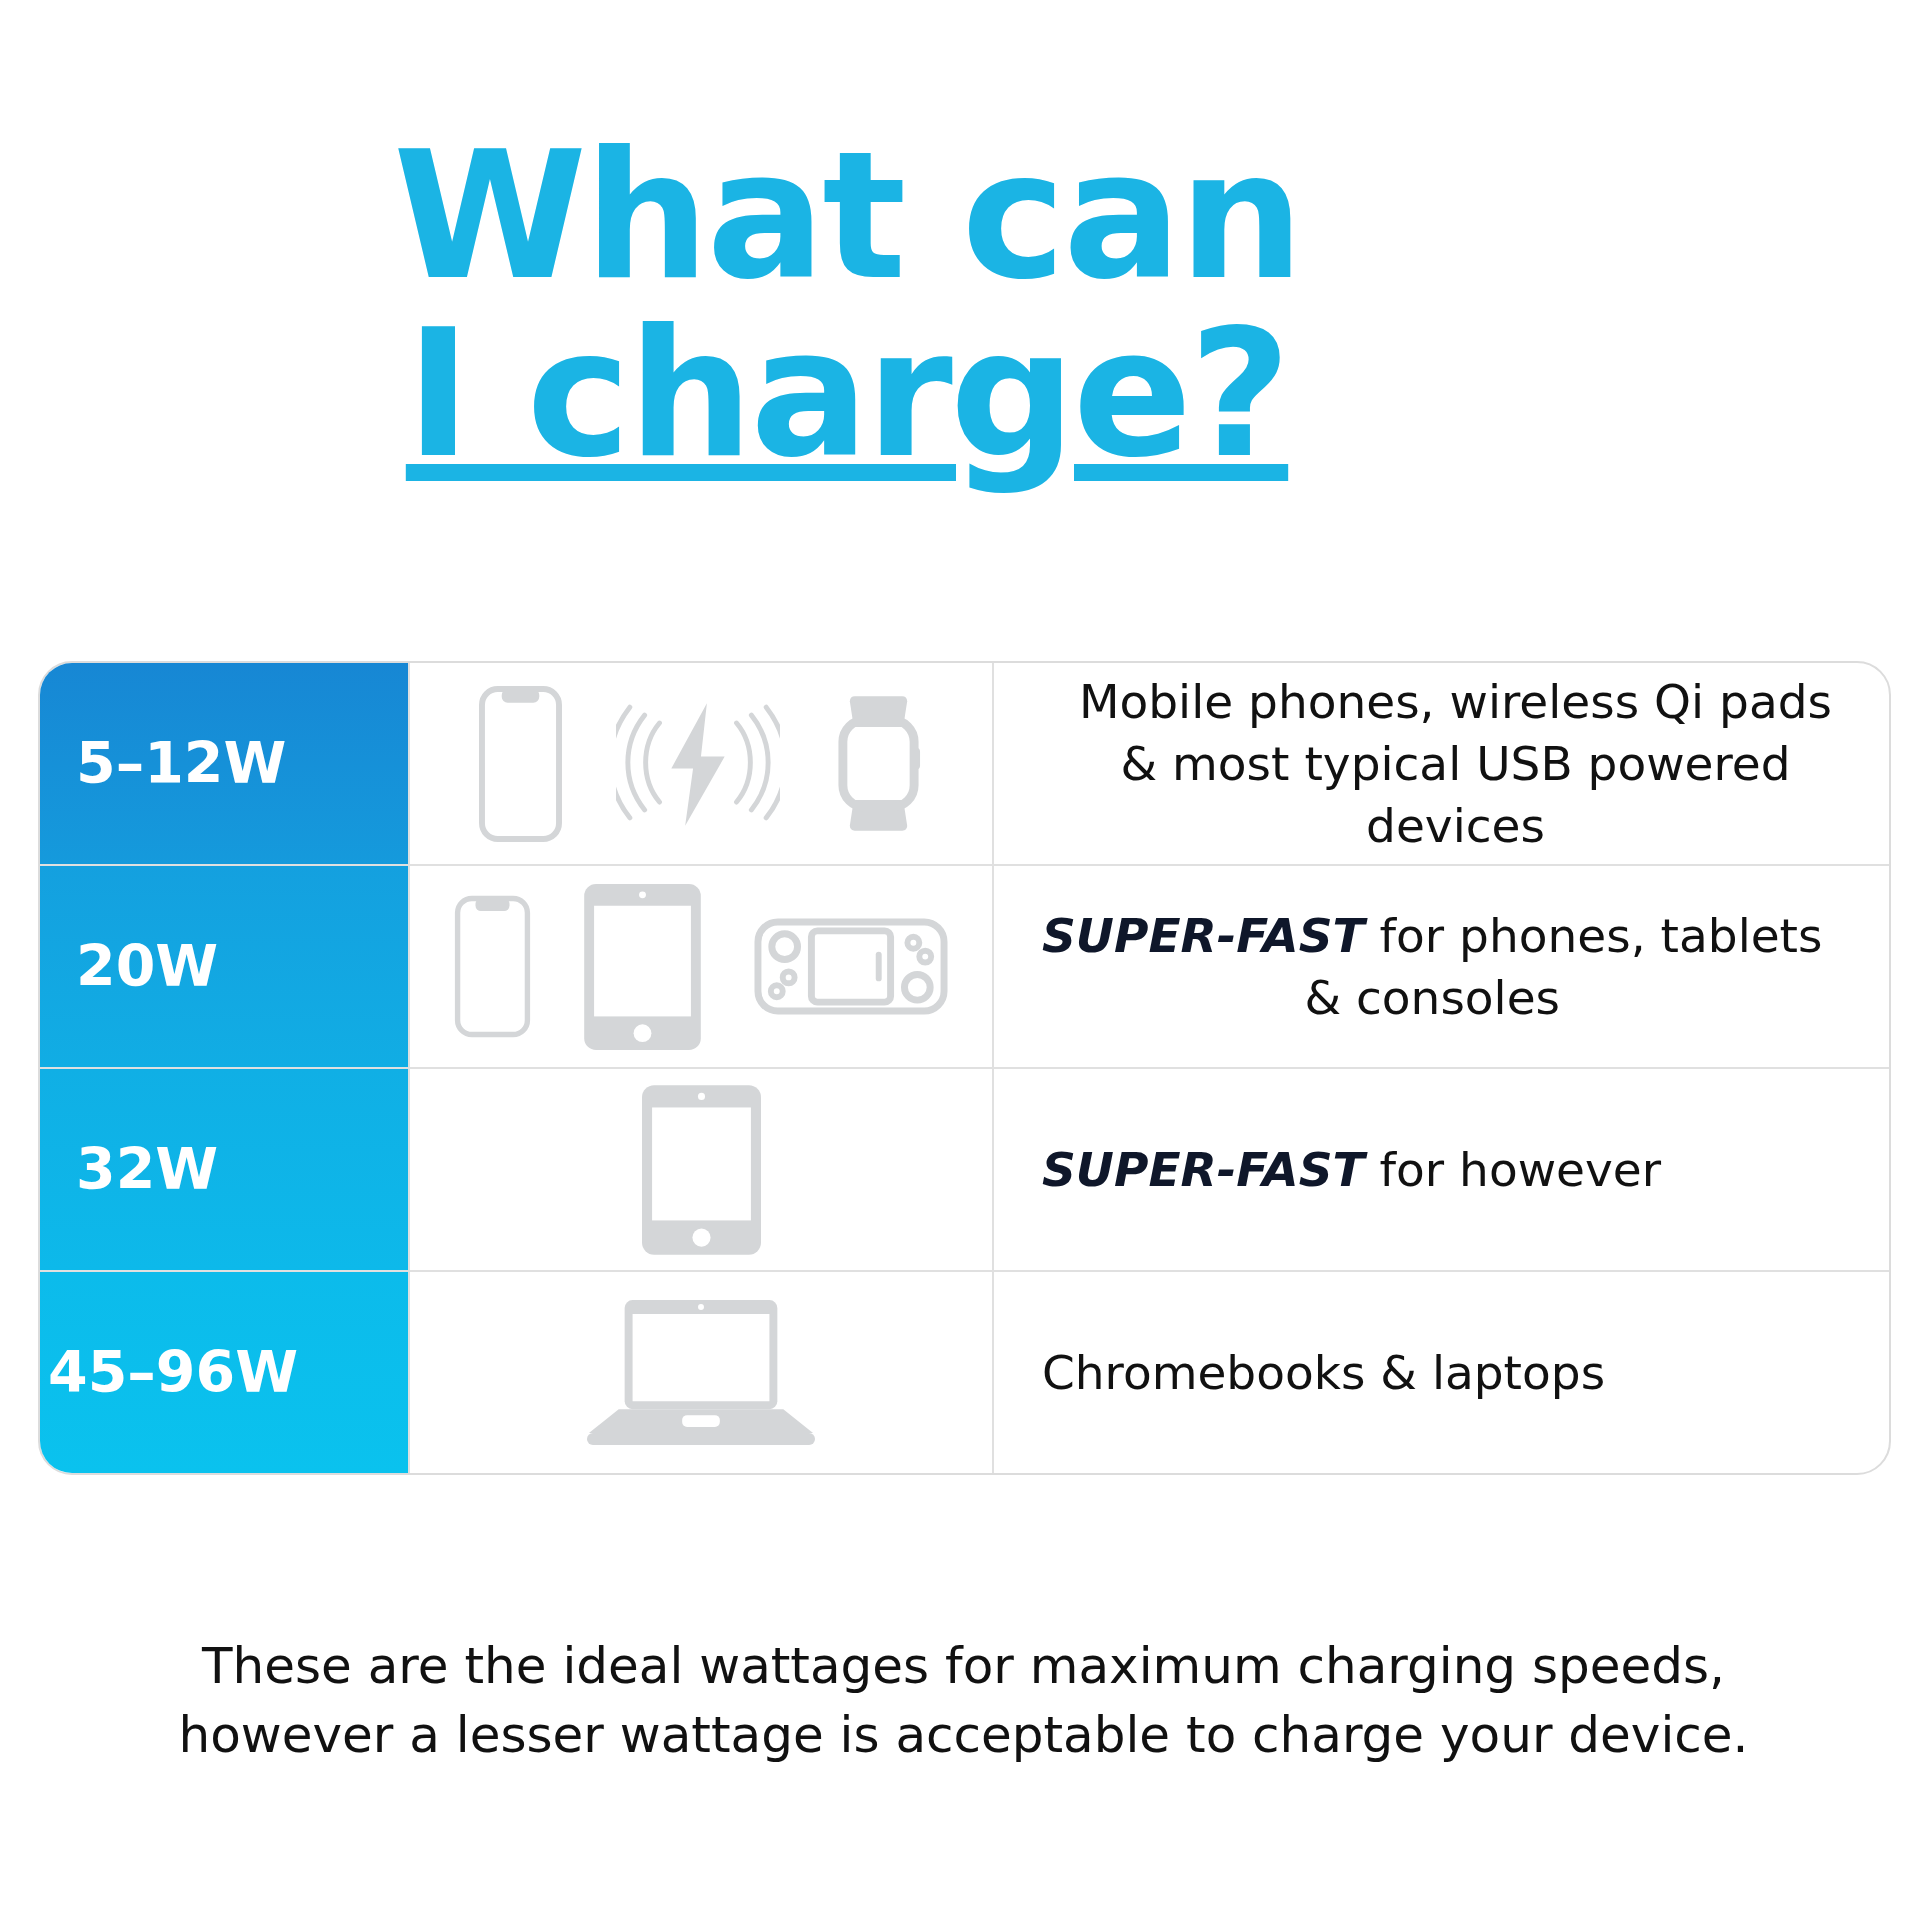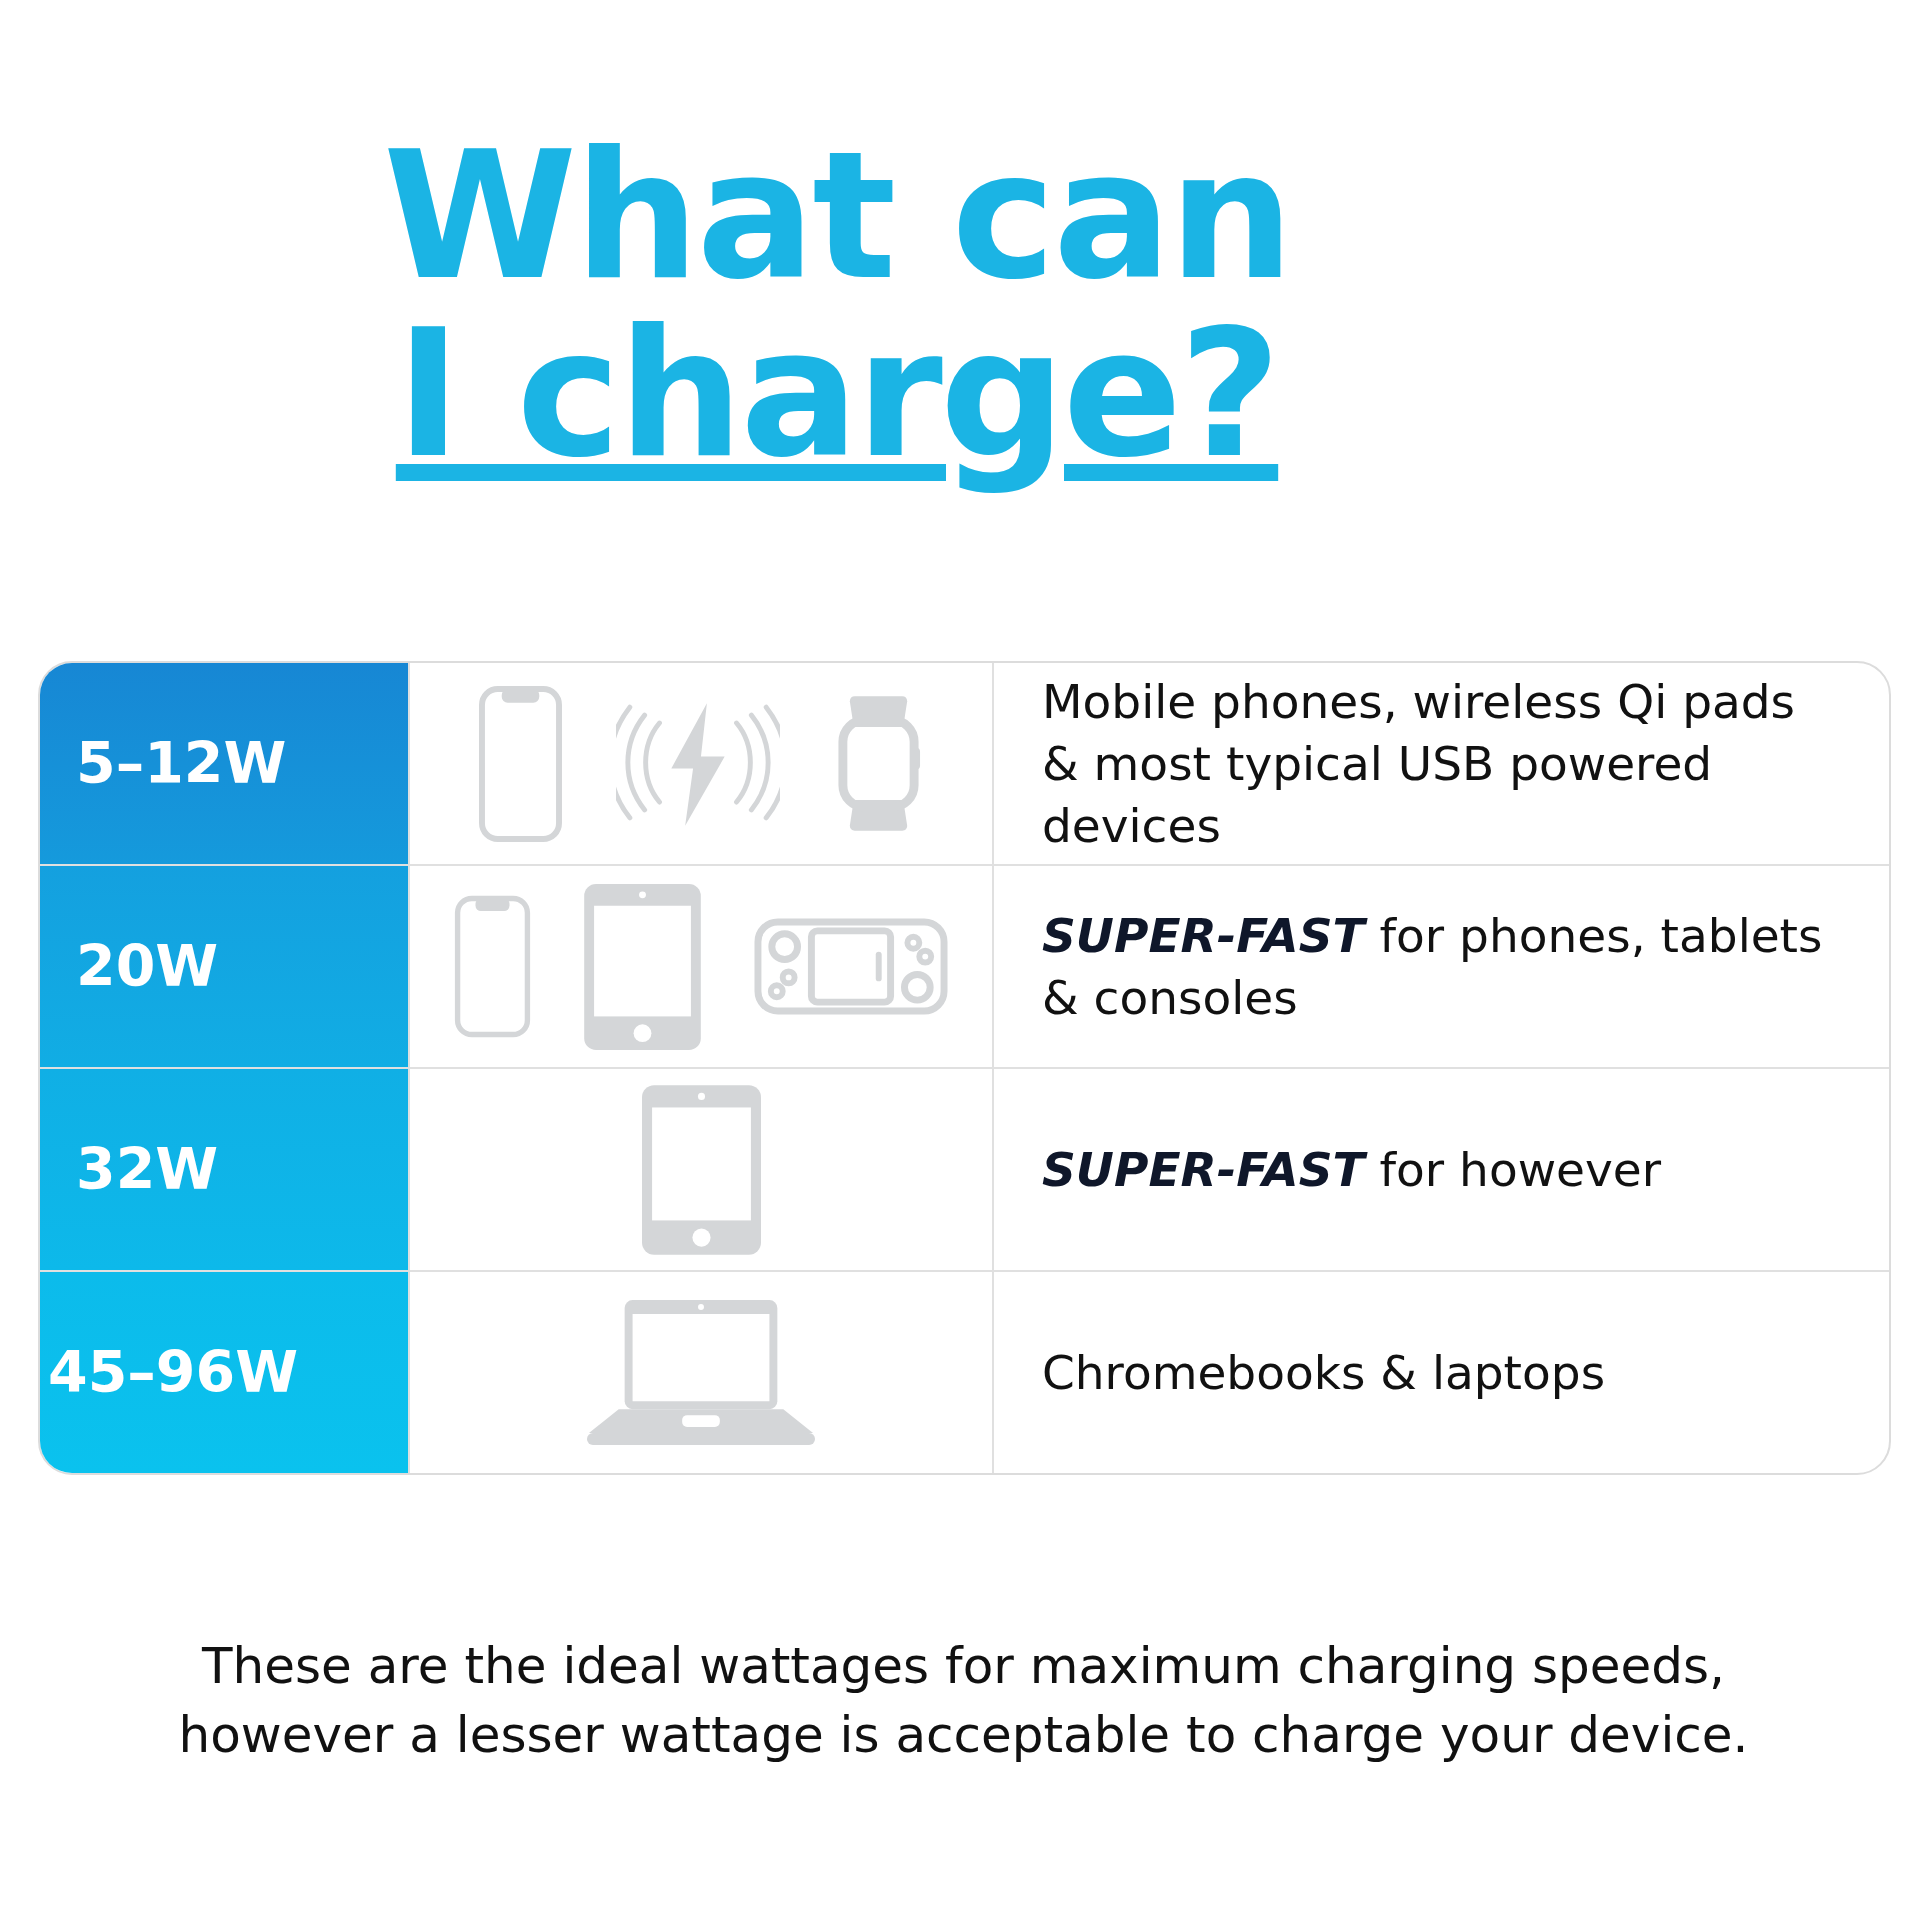--- a/index.html
+++ b/index.html
@@ -18,21 +18,21 @@
   .page {
     position: relative;
     width: 1927px;
     height: 1927px;
     background: #ffffff;
   }
 
   
   .title-block {
     position: absolute;
-    left: 2px;
+    left: 12px;
     top: 139px;
     width: 1670px;
     text-align: center;
   }
   .title-line {
     font-family: "DejaVu Sans", sans-serif;
     font-weight: 700;
     font-size: 176px;
     line-height: 156px;
     letter-spacing: -3px;
@@ -108,20 +108,21 @@
     justify-content: center;
     gap: 53px;
   }
   .cell-desc {
     flex: 1 1 auto;
     box-sizing: border-box;
     display: flex;
     align-items: center;
     padding-left: 48px;
     padding-right: 20px;
+    text-align: center;
   }
   .desc-text {
     font-family: "DejaVu Sans", sans-serif;
     font-size: 47px;
     line-height: 62px;
     color: #111111;
     font-weight: 400;
   }
   .hl {
     color: #0f172a;

